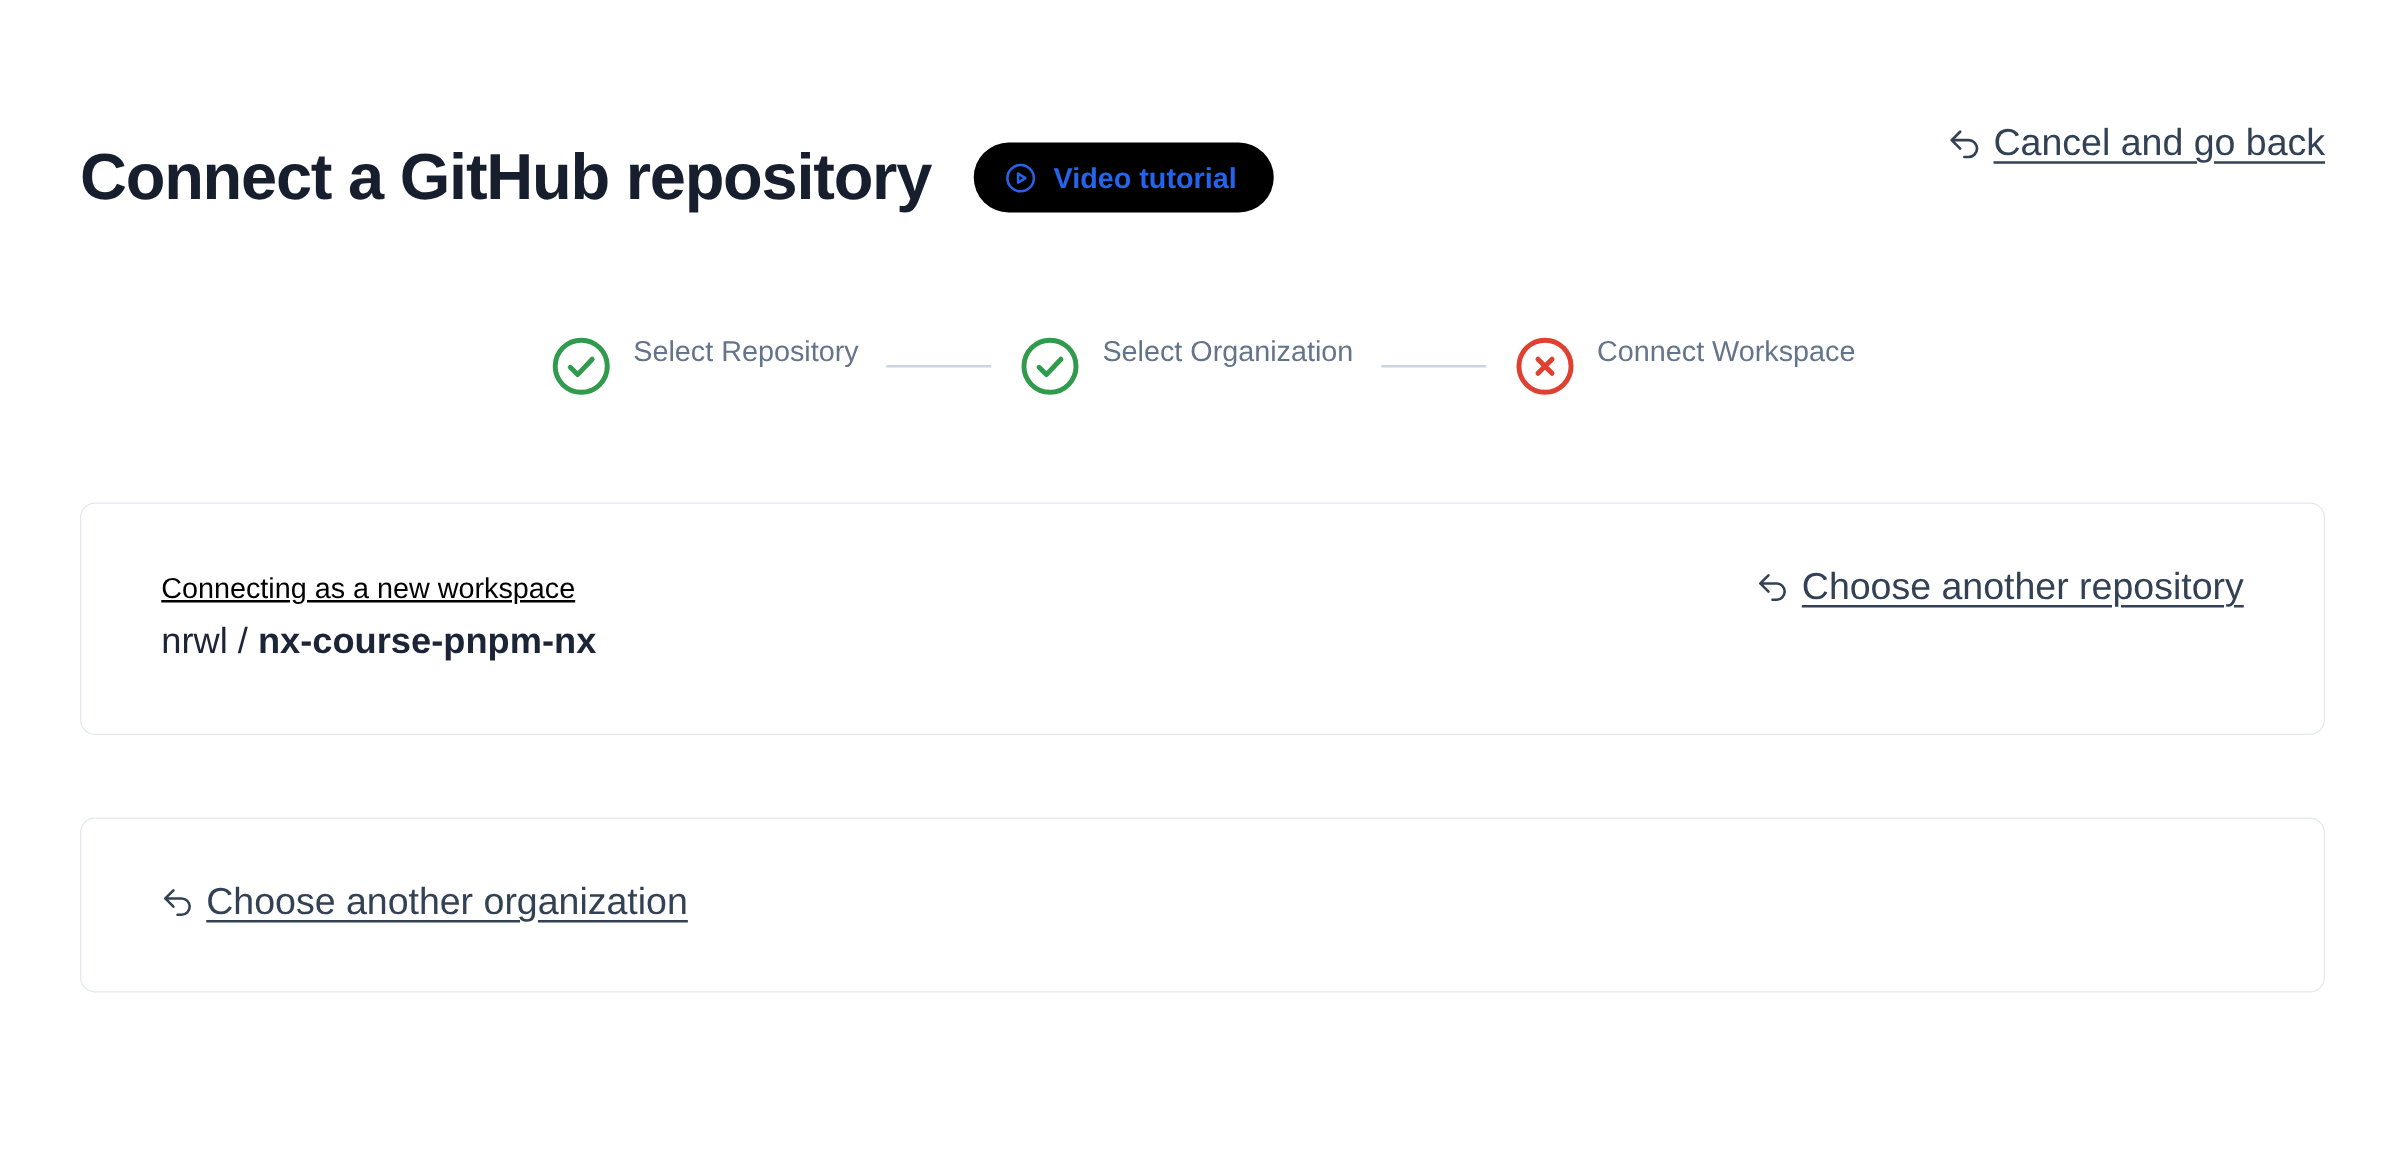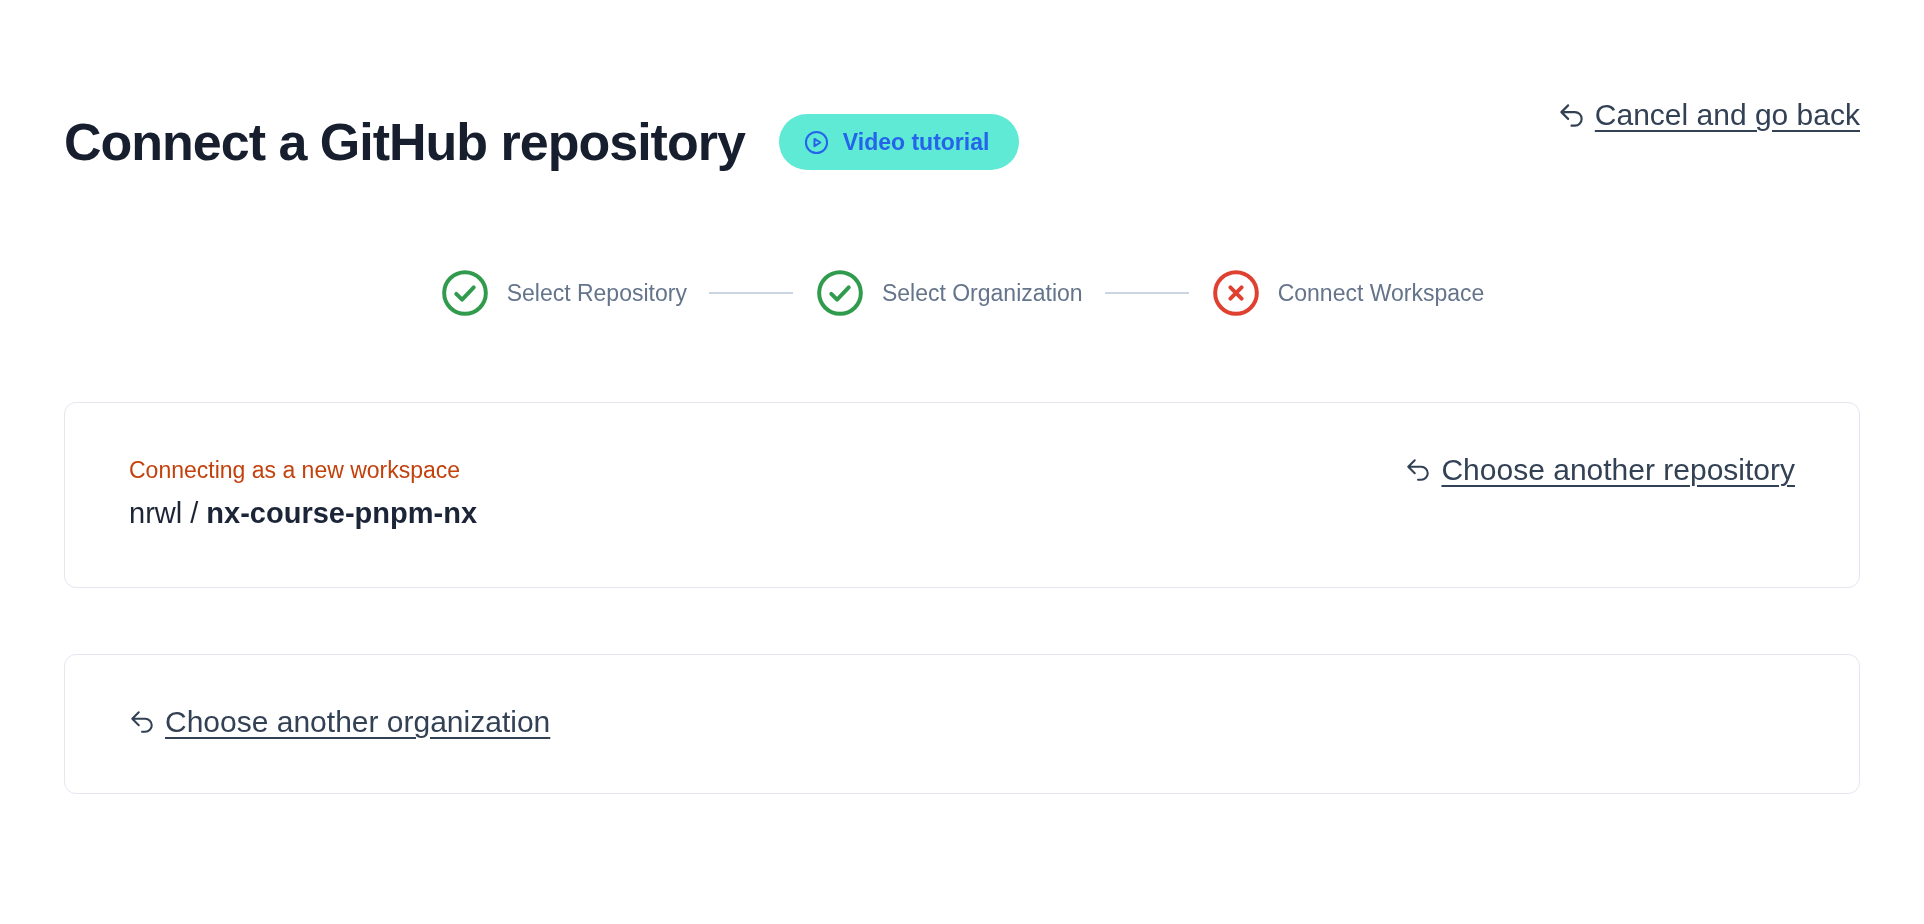--- a/index.html
+++ b/index.html
@@ -16,56 +16,56 @@
     font-size: 23px; line-height: 30px; color: #94a3b8; font-weight: 400;
   }
   .title-row { display: flex; margin-top: 18px; }
   h1.page-title {
     font-size: 52px; line-height: 56px; font-weight: 800;
     color: #171e2e; letter-spacing: -1px;
   }
   .video-pill {
     display: inline-flex; align-items: center; gap: 13px;
     margin-left: 34px; padding: 14px 30px 14px 24px;
-    background: #5eead4; border: none; border-radius: 999px;
+    background: #000000; border: none; border-radius: 999px;
     color: #2563eb; font-family: inherit; font-size: 23px; font-weight: 700;
     cursor: pointer;
   }
   .video-pill svg { display: block; }
 
   .back-link {
     display: inline-flex; align-items: center; gap: 10px;
     color: #334155; font-size: 30px; line-height: 30px; text-decoration: none;
     cursor: pointer; white-space: nowrap;
   }
   .back-link .link-text { text-decoration: underline; text-underline-offset: 5px; text-decoration-thickness: 1.5px; }
   .back-link svg { display: block; flex: none; }
   .cancel-link { margin-top: 4px; }
 
   
   .stepper {
     display: flex; align-items: center; justify-content: center;
     margin-top: 98px;
   }
-  .step { display: flex; align-items: center; gap: 17px; }
+  .step { display: flex; align-items: flex-start; gap: 17px; }
   .step-label { font-size: 23px; font-weight: 500; color: #64748b; white-space: nowrap; }
   .step-icon { width: 50px; height: 50px; display: block; }
   .step-icon.success { color: #319b4d; }
   .step-icon.error { color: #df4030; }
   .connector { width: 84px; height: 2px; background: #cbd5e1; margin: 0 22px; flex: none; }
 
   
   .card {
     display: flex; justify-content: space-between; align-items: flex-start;
     border: 1px solid #e4e7f0; border-radius: 12px; background: #ffffff;
     padding: 52px 64px 56px 64px;
   }
   .card-repository { margin-top: 84px; }
   .card-organization { margin-top: 66px; }
-  .card-label { font-size: 23px; line-height: 30px; color: #c2410c; }
+  .card-label { font-size: 23px; line-height: 30px; color: #000000; text-decoration: underline; }
   .card-title { margin-top: 10px; font-size: 29px; line-height: 36px; color: #1c2537; font-weight: 400; }
   .card-title .name-bold { font-weight: 700; text-align: center; }
 </style>
 </head>
 <body>
 
 <div class="header-row">
   <div>
     <div class="title-row">
       <h1 class="page-title">Connect a GitHub repository</h1>

